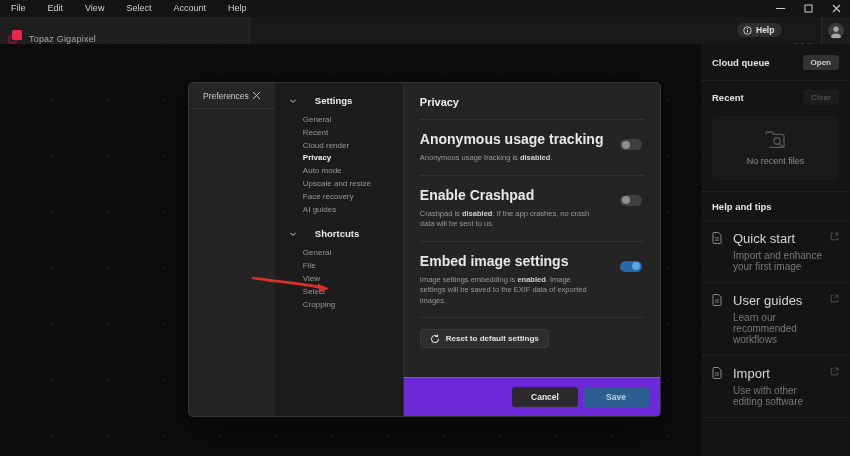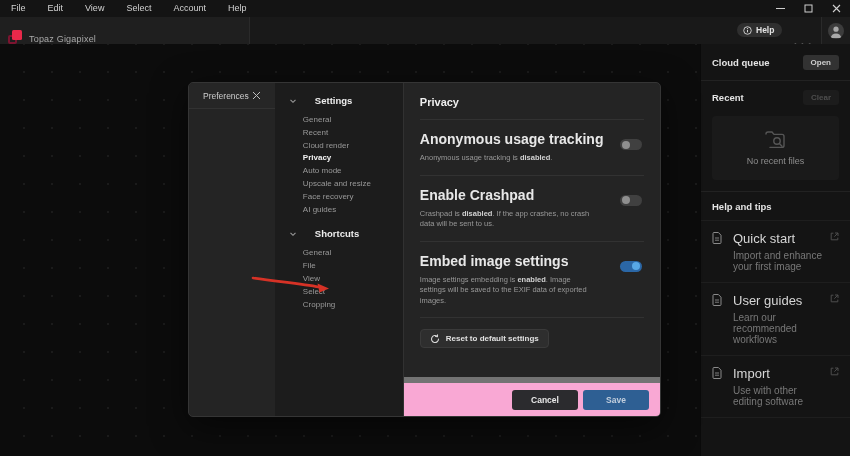--- a/index.html
+++ b/index.html
@@ -88,21 +88,21 @@
   .pref-desc b { color:#d2d2d2; }
   .toggle { position:absolute; right:2px; top:19px; width:22px; height:11px; border-radius:6px;
     background:#404040; }
   .toggle .knob { position:absolute; top:1.5px; left:2px; width:8px; height:8px; border-radius:50%;
     background:#8f8f8f; }
   .toggle.toggle-on { background:#2b67a6; }
   .toggle.toggle-on .knob { left:12px; background:#58a8e6; }
   .reset-btn { margin-top:11px; display:inline-flex; align-items:center; gap:6px; background:#2e2e2e;
     border:1px solid #3a3a3a; border-radius:4px; height:19px; padding:0 9px; }
   .reset-btn span { font-size:8px; font-weight:bold; color:#e0e0e0; }
-  .dlg-footer { flex:0 0 auto; height:39px; border-top:6px solid #737373; background:#f9a8d4;
+  .dlg-footer { flex:0 0 auto; height:39px; border-top:1px solid #737373; background:#6d28d9;
     display:flex; align-items:center; justify-content:flex-end; gap:5px; padding:0 11px; }
   .btn { height:20px; min-width:66px; border-radius:3px; display:flex; align-items:center;
     justify-content:center; font-size:8.5px; font-weight:bold; }
   .btn-cancel { background:#2b2b2e; color:#e8e8e8; }
   .btn-save { background:#2e5f93; color:#c2cedd; }
 
   .annotation-arrow { position:absolute; left:0; top:0; width:850px; height:456px;
     pointer-events:none; z-index:50; }
 </style>
 </head>

